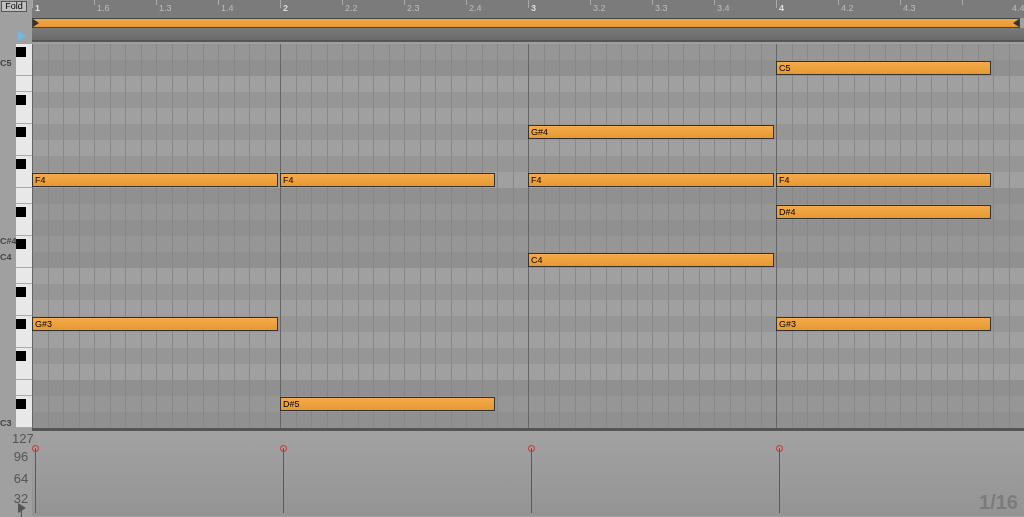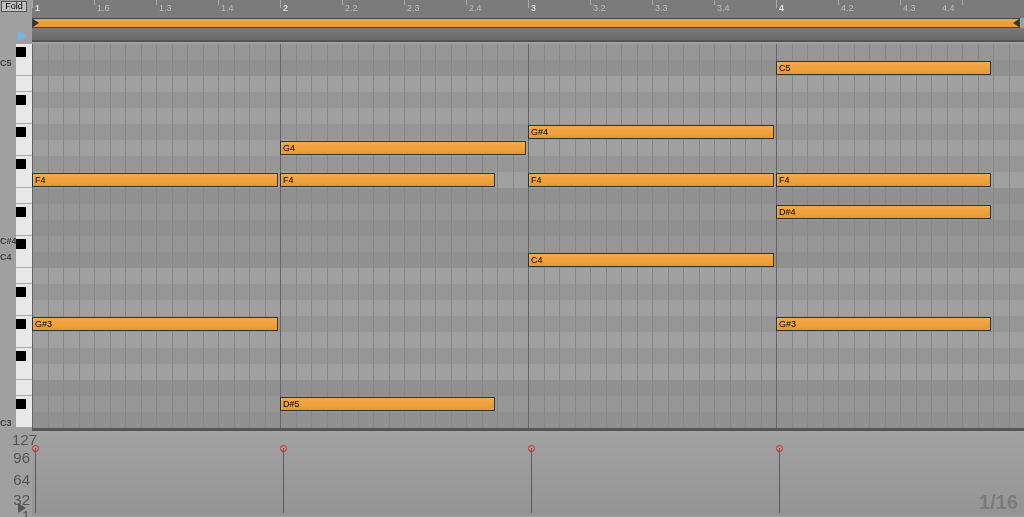--- a/index.html
+++ b/index.html
@@ -151,24 +151,24 @@
   .velocity-lane {
     position: absolute;
     left: 32px; top: 428px;
     width: 992px; height: 88px;
     background: linear-gradient(to bottom, #A2A2A2 0%, #949494 100%);
     border-top: 3px solid #555;
   }
   .vel-label {
     position: absolute;
     left: -20px;
-    font-size: 15px;
+    font-size: 13px;
     color: #555;
     width: 18px;
-    text-align: right;
+    text-align: center;
   }
   .vel-stem {
     position: absolute;
     bottom: 3px;
     width: 1px;
     background: #E02020;
   }
   .vel-head {
     position: absolute;
     width: 7px; height: 7px;
@@ -222,21 +222,21 @@
     <div class="timeline-label" style="left: 623px;">3.3</div>
     <div class="timeline-tick" style="left: 682px; height: 5px;"></div>
     <div class="timeline-label" style="left: 685px;">3.4</div>
     <div class="timeline-tick" style="left: 744px; height: 8px;"></div>
     <div class="timeline-label timeline-bar-label" style="left: 747px;">4</div>
     <div class="timeline-tick" style="left: 806px; height: 5px;"></div>
     <div class="timeline-label" style="left: 809px;">4.2</div>
     <div class="timeline-tick" style="left: 868px; height: 5px;"></div>
     <div class="timeline-label" style="left: 871px;">4.3</div>
     <div class="timeline-tick" style="left: 930px; height: 5px;"></div>
-    <div class="timeline-label" style="left: 910px;">4.4</div>
+    <div class="timeline-label" style="left: 980px;">4.4</div>
   </div>
 
 <div class="loop-marker"></div>
 
 <div class="header-strip"></div>
 <div class="play-triangle"></div>
 
 <div class="piano" id="piano">
     <div class="black-key" style="top: 3px;"></div>
     <div class="white-key" style="top: 16px; height: 16px;"></div>
@@ -352,21 +352,20 @@
     <div class="bar-line" style="left: 868px;"></div>
     <div class="bar-line" style="left: 883.5px;"></div>
     <div class="bar-line" style="left: 899px;"></div>
     <div class="bar-line" style="left: 914.5px;"></div>
     <div class="bar-line" style="left: 930px;"></div>
     <div class="bar-line" style="left: 945.5px;"></div>
     <div class="bar-line" style="left: 961px;"></div>
     <div class="bar-line" style="left: 976.5px;"></div>
     <div class="note" style="left: 744px; top: 17px; width: 215px;">C5</div>
     <div class="note" style="left: 496px; top: 81px; width: 246px;">G#4</div>
-    <div class="note" style="left: 248px; top: 97px; width: 246px;">G4</div>
     <div class="note" style="left: 0px; top: 129px; width: 246px;">F4</div>
     <div class="note" style="left: 248px; top: 129px; width: 215px;">F4</div>
     <div class="note" style="left: 496px; top: 129px; width: 246px;">F4</div>
     <div class="note" style="left: 744px; top: 129px; width: 215px;">F4</div>
     <div class="note" style="left: 744px; top: 161px; width: 215px;">D#4</div>
     <div class="note" style="left: 496px; top: 209px; width: 246px;">C4</div>
     <div class="note" style="left: 0px; top: 273px; width: 246px;">G#3</div>
     <div class="note" style="left: 744px; top: 273px; width: 215px;">G#3</div>
     <div class="note" style="left: 248px; top: 353px; width: 215px;">D#5</div>
     <div class="note" style="left: 0px; top: 385px; width: 246px;">C#3</div>

